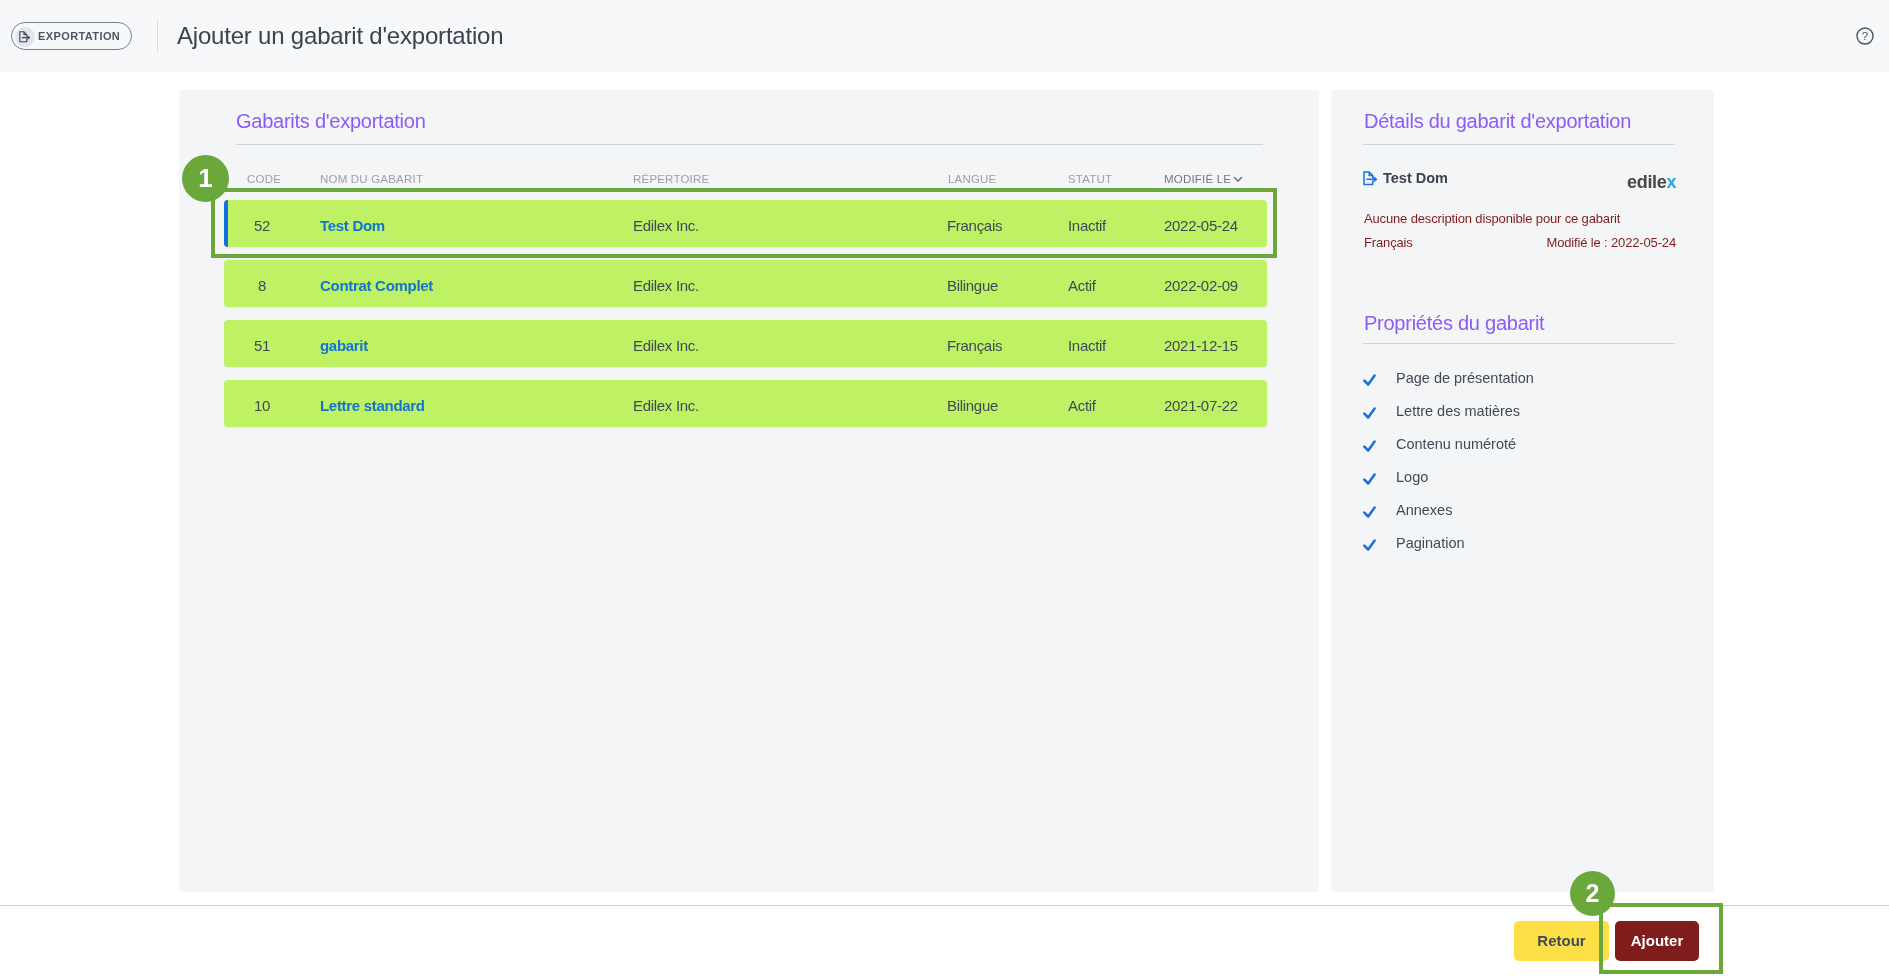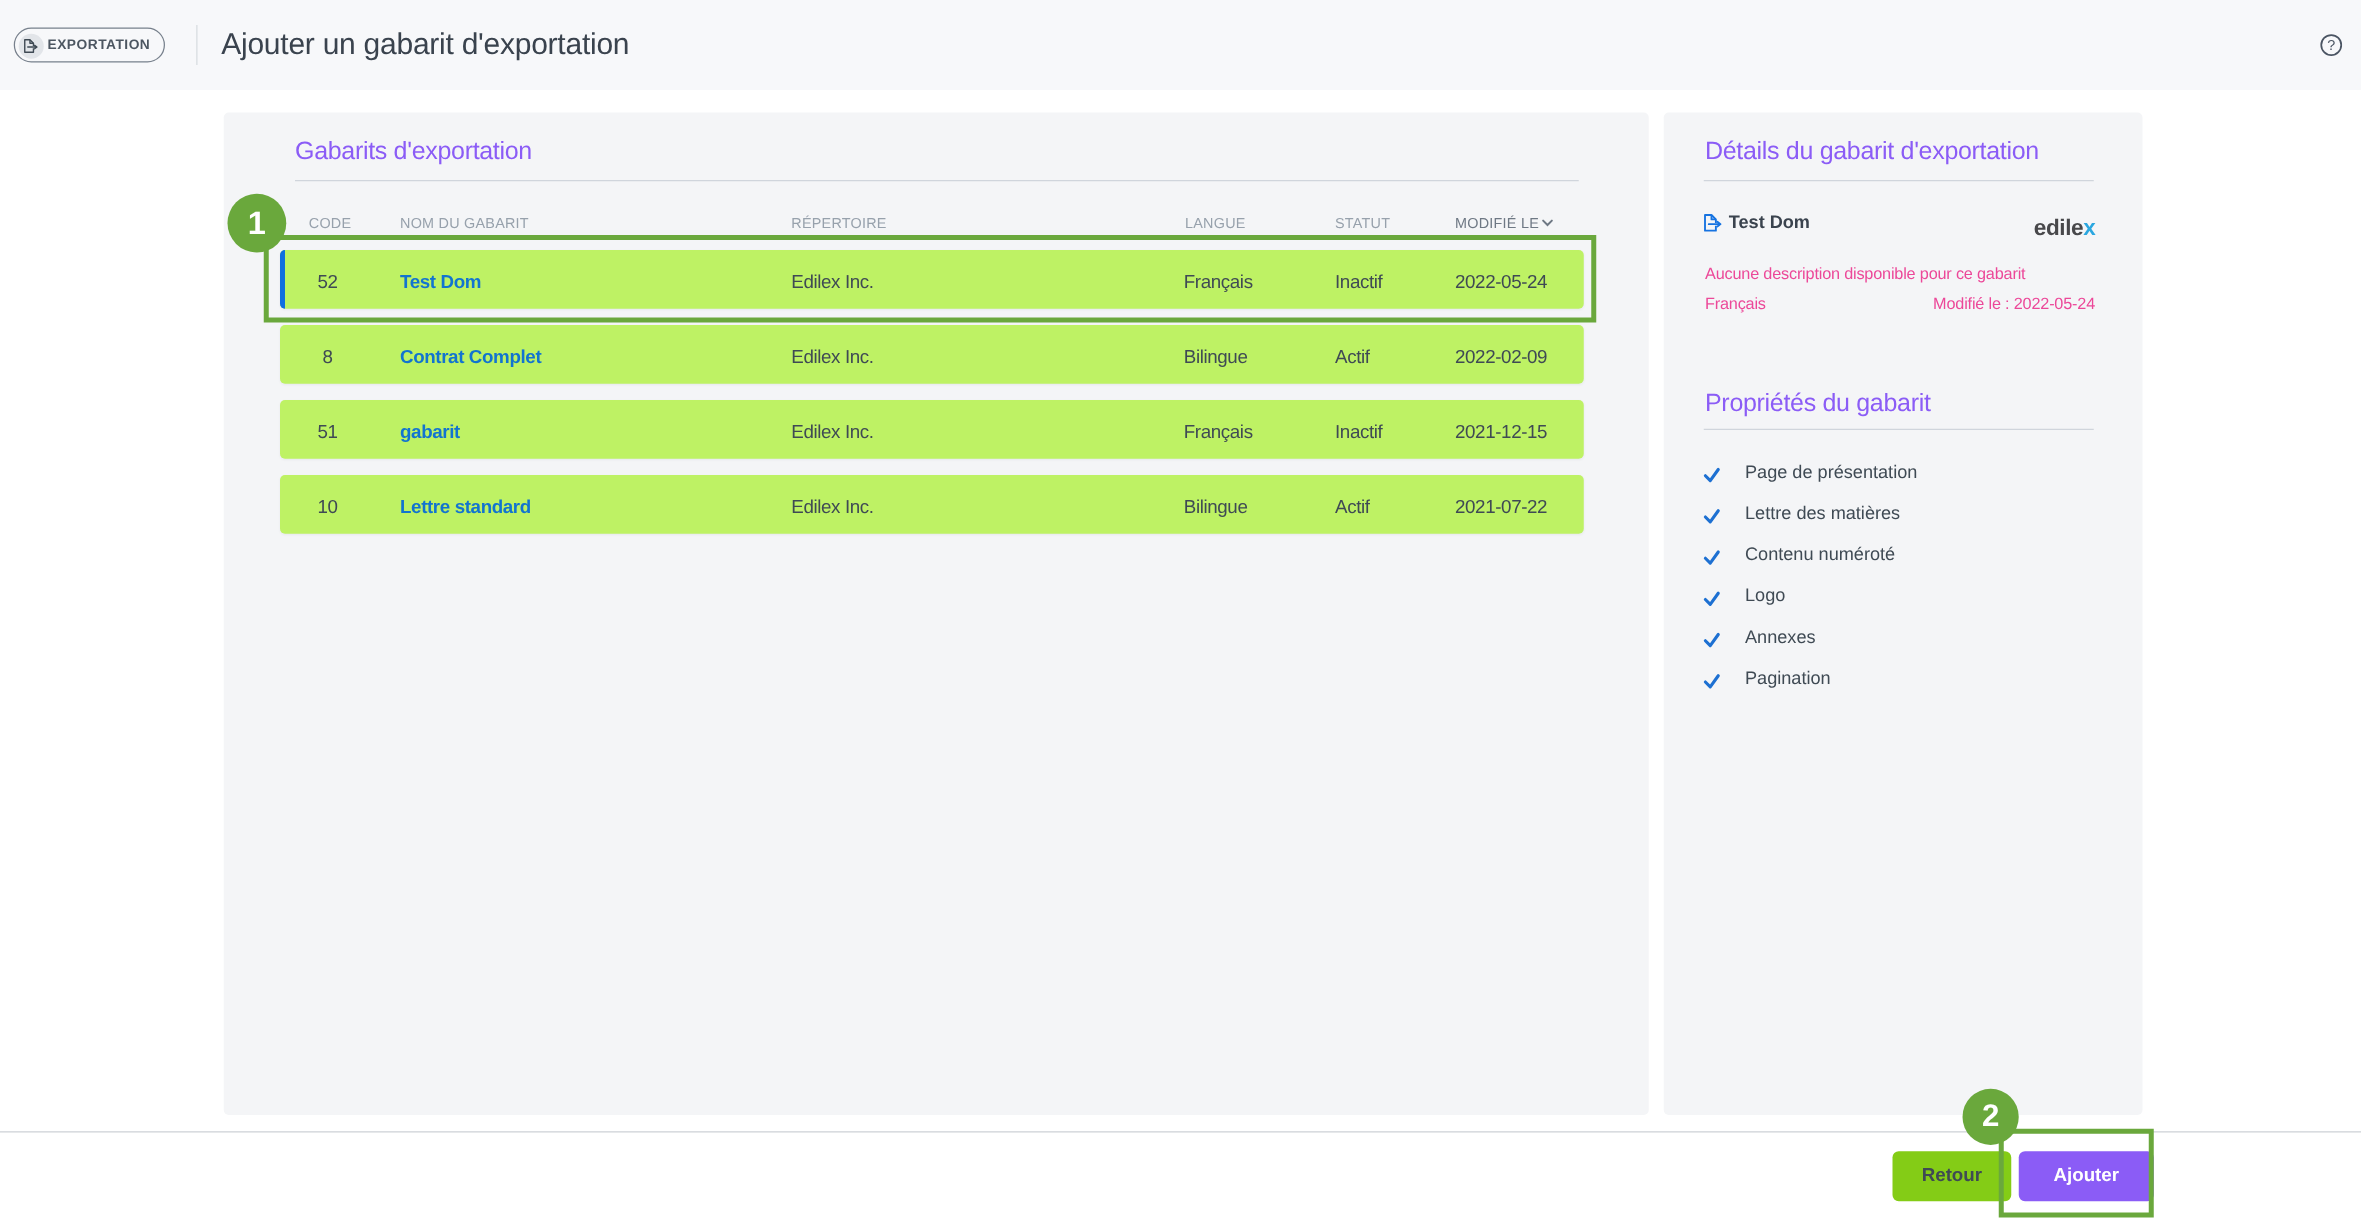--- a/index.html
+++ b/index.html
@@ -23,28 +23,28 @@
 .row{left:224px;width:1043px;height:47px;background:#bef264;border-radius:4px;box-shadow:0 1px 2px rgba(40,50,60,.06)}
 .cell{top:0;height:47px;line-height:51px;font-size:15px;letter-spacing:-0.3px;color:#3f4a54;white-space:nowrap}
 .codec{left:0;width:76px;text-align:center}
 .name{left:96px;font-weight:700;color:#1274d0}
 .rep{left:409px}
 .lang{left:723px}
 .stat{left:844px}
 .date{left:940px}
 .bluebar{left:0;top:0;width:4px;height:47px;background:#0f6fe0;border-radius:4px 0 0 4px}
 
-.gray13{font-size:13px;letter-spacing:-0.15px;color:#ec4899;white-space:nowrap}
+.gray13{font-size:13px;letter-spacing:-0.15px;color:#7f1d1d;white-space:nowrap}
 .check{width:16px;height:16px}
 .citem{left:34px;font-size:14.5px;color:#3f4a54;white-space:nowrap}
 
 .footline{left:0;top:905px;width:1889px;height:1px;background:#cdd1d6}
 .btn{top:921px;height:40px;border-radius:5px;font-size:15px;font-weight:700;text-align:center;line-height:40px}
-.retour{left:1514px;width:95px;background:#84cc16;color:#3f4a54}
-.ajouter{left:1615px;width:108px;background:#8b5cf6;color:#fff}
+.retour{left:1514px;width:95px;background:#fde047;color:#3f4a54}
+.ajouter{left:1615px;width:84px;background:#7f1d1d;color:#fff}
 
 .grect{border:4px solid #6aa83c}
 .gcirc{border-radius:50%;background:#6aa83c;color:#fff;font-weight:700;text-align:center}
 </style>
 </head>
 <body>
 <div class="abs topbar"></div>
 <div class="abs pill">
   <div class="abs pill-ic">
     <svg width="12" height="12" viewBox="0 0 15 15" fill="none" stroke="#3f4a54" stroke-width="1.4">

